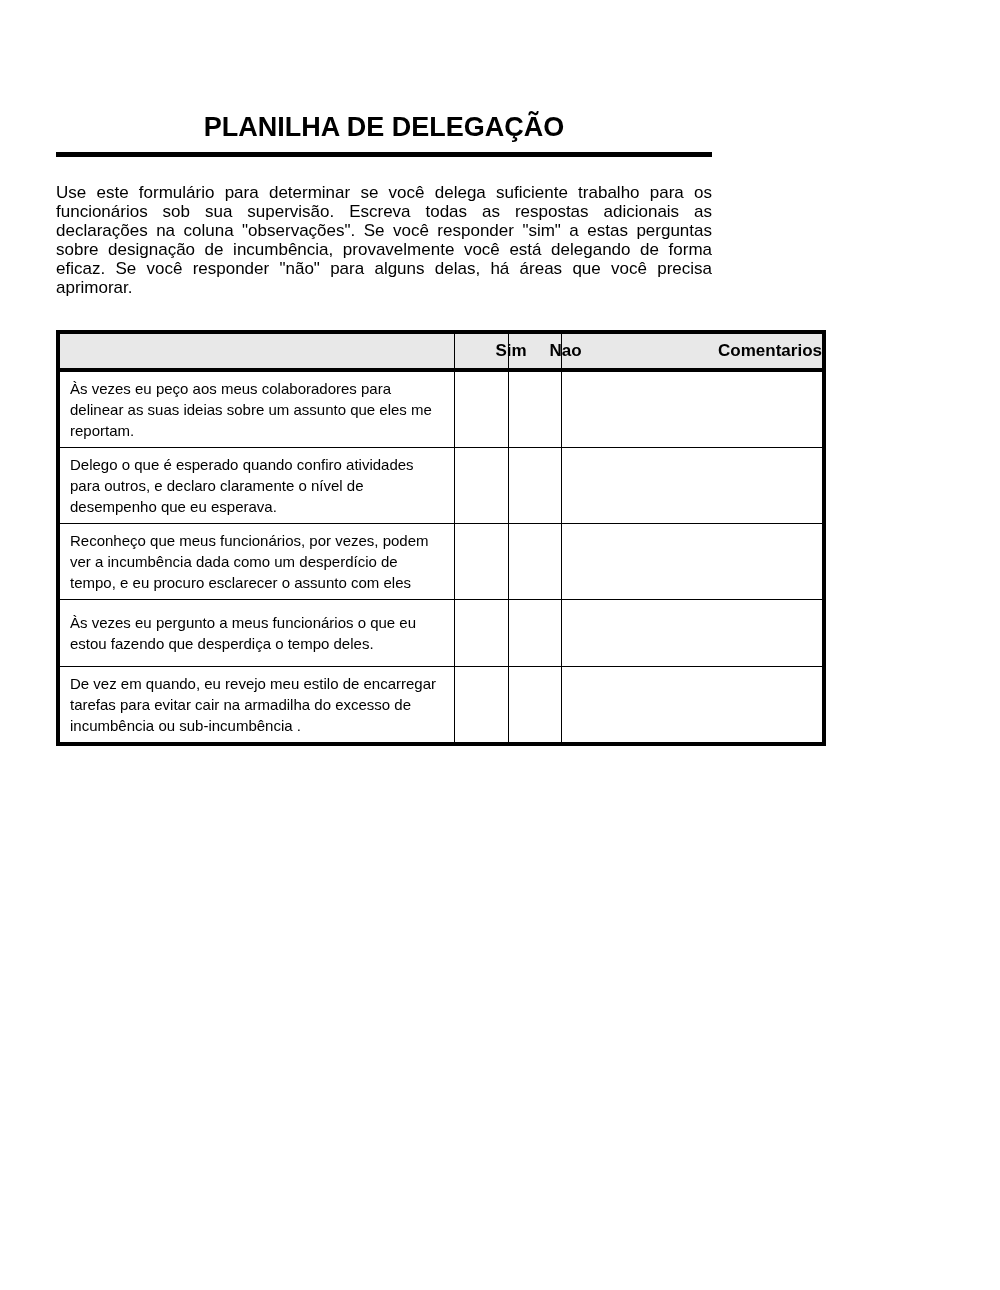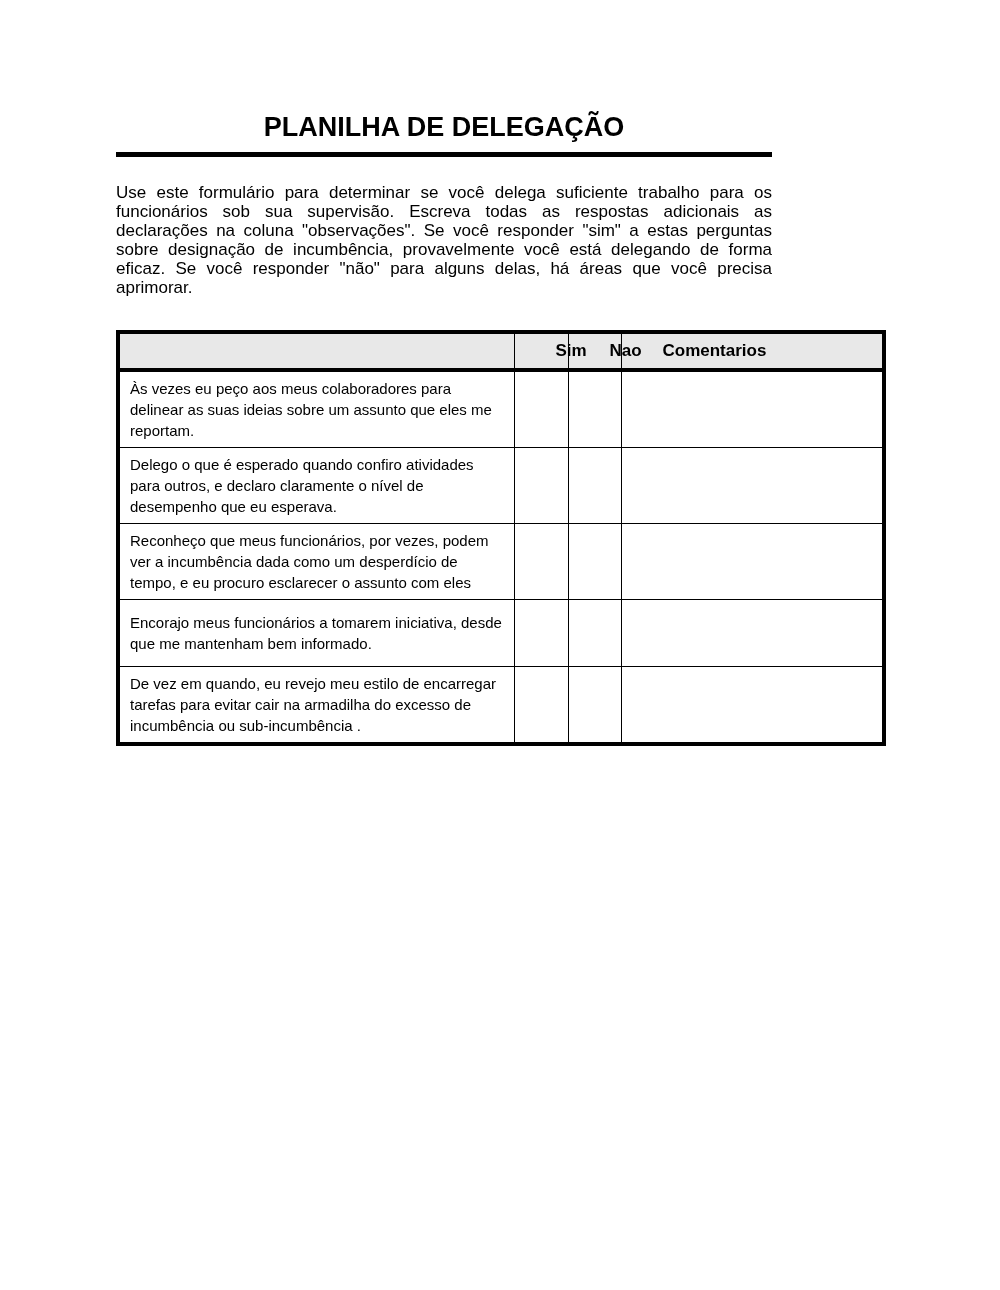--- a/index.html
+++ b/index.html
@@ -12,21 +12,21 @@
     position: relative;
     overflow: hidden;
   }
   .page {
     width: 1000px;
     height: 1290px;
     background: #ffffff;
   }
   .content {
     width: 656px;
-    margin-left: 116px;
+    margin-left: 56px;
     padding-top: 112px;
   }
   .doc-title {
     text-align: center;
     font-size: 27px;
     font-weight: bold;
     letter-spacing: 0px;
     line-height: 30px;
   }
   .title-divider {
@@ -53,21 +53,21 @@
   table.checklist col.c-nao { width: 53px; }
   table.checklist col.c-com { width: 263px; }
   table.checklist th, table.checklist td {
     border: 1px solid #000000;
     font-size: 15px;
   }
   table.checklist thead th {
     background: #e8e8e8;
     font-weight: bold;
     font-size: 17px;
-    text-align: left;
+    text-align: right;
     height: 38px;
     border-bottom: 4px solid #000000;
     padding-left: 41px;
   }
   table.checklist td.q {
     padding: 6px 10px 6px 10px;
     line-height: 21px;
     vertical-align: middle;
     text-align: left;
   }
@@ -114,21 +114,21 @@
           <td class="blank"></td>
           <td class="blank"></td>
         </tr>
         <tr style="height:75px;">
           <td class="q">Reconheço que meus funcionários, por vezes, podem ver a incumbência dada como um desperdício de  tempo, e eu procuro esclarecer o assunto  com eles</td>
           <td class="blank"></td>
           <td class="blank"></td>
           <td class="blank"></td>
         </tr>
         <tr style="height:67px;">
-          <td class="q">Encorajo meus funcionários a tomarem  iniciativa, desde que me mantenham bem informado.</td>
+          <td class="q">Às vezes eu pergunto a meus funcionários o que eu estou fazendo que desperdiça o tempo deles.</td>
           <td class="blank"></td>
           <td class="blank"></td>
           <td class="blank"></td>
         </tr>
         <tr style="height:71px;">
           <td class="q">De vez em quando, eu revejo meu estilo de encarregar tarefas para evitar cair na armadilha do excesso de incumbência  ou sub-incumbência .</td>
           <td class="blank"></td>
           <td class="blank"></td>
           <td class="blank"></td>
         </tr>

